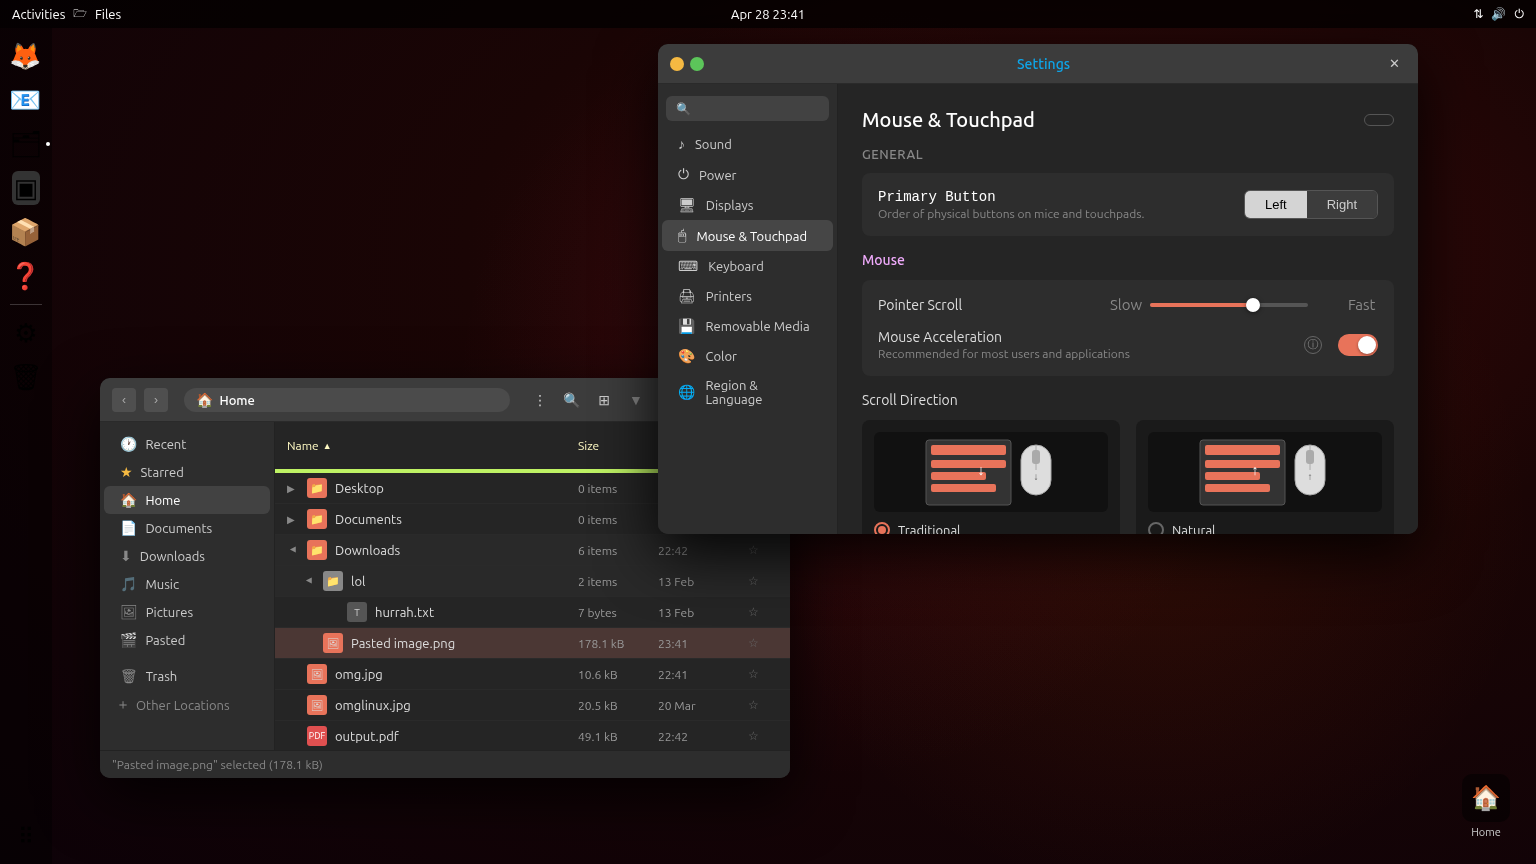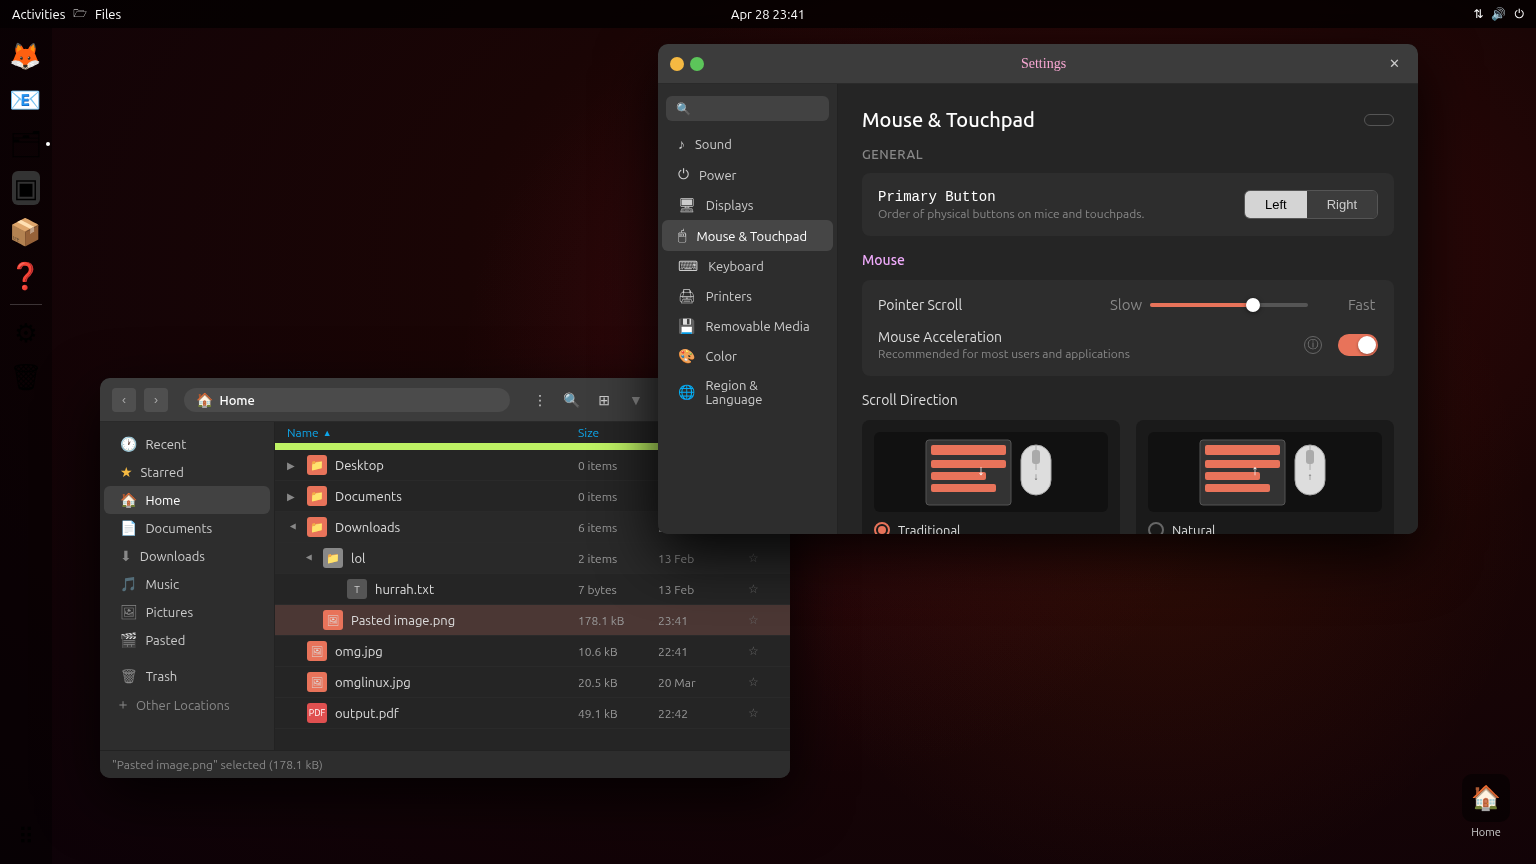--- a/index.html
+++ b/index.html
@@ -180,24 +180,24 @@
       font-size: 13px;
     }
     .fm-content {
       flex: 1;
       background: #252525;
       overflow-y: auto;
     }
     .fm-list-header {
       display: grid;
       grid-template-columns: 1fr 80px 90px 30px;
-      padding: 4px 12px;
-      border-bottom: 7px solid #bef264;
+      padding: 17px 12px;
+      border-bottom: 4px solid #bef264;
       font-size: 12px;
-      color: #0ea5e9;
+      color: #fef9c3;
     }
     .fm-list-row {
       display: grid;
       grid-template-columns: 1fr 80px 90px 30px;
       padding: 5px 12px;
       font-size: 13px;
       color: #ddd;
       align-items: center;
       border-bottom: 1px solid #2a2a2a;
       cursor: pointer;
@@ -239,21 +239,21 @@
     .settings-titlebar {
       height: 40px;
       background: #3c3c3c;
       border-radius: 10px 10px 0 0;
       display: flex;
       align-items: center;
       justify-content: space-between;
       padding: 0 12px;
       border-bottom: 1px solid #2a2a2a;
     }
-    .settings-title { font-size: 14px; color: #f9a8d4; font-weight: 500; flex: 1; text-align: center; font-family: Liberation Serif, serif; }
+    .settings-title { font-size: 14px; color: #0ea5e9; font-weight: 500; flex: 1; text-align: center; }
     .win-btn {
       width: 14px; height: 14px;
       border-radius: 50%;
       border: none;
       cursor: pointer;
     }
     .win-btn.minimize { background: #f5b942; }
     .win-btn.maximize { background: #5cc55a; }
     .win-close-x {
       font-size: 13px;

